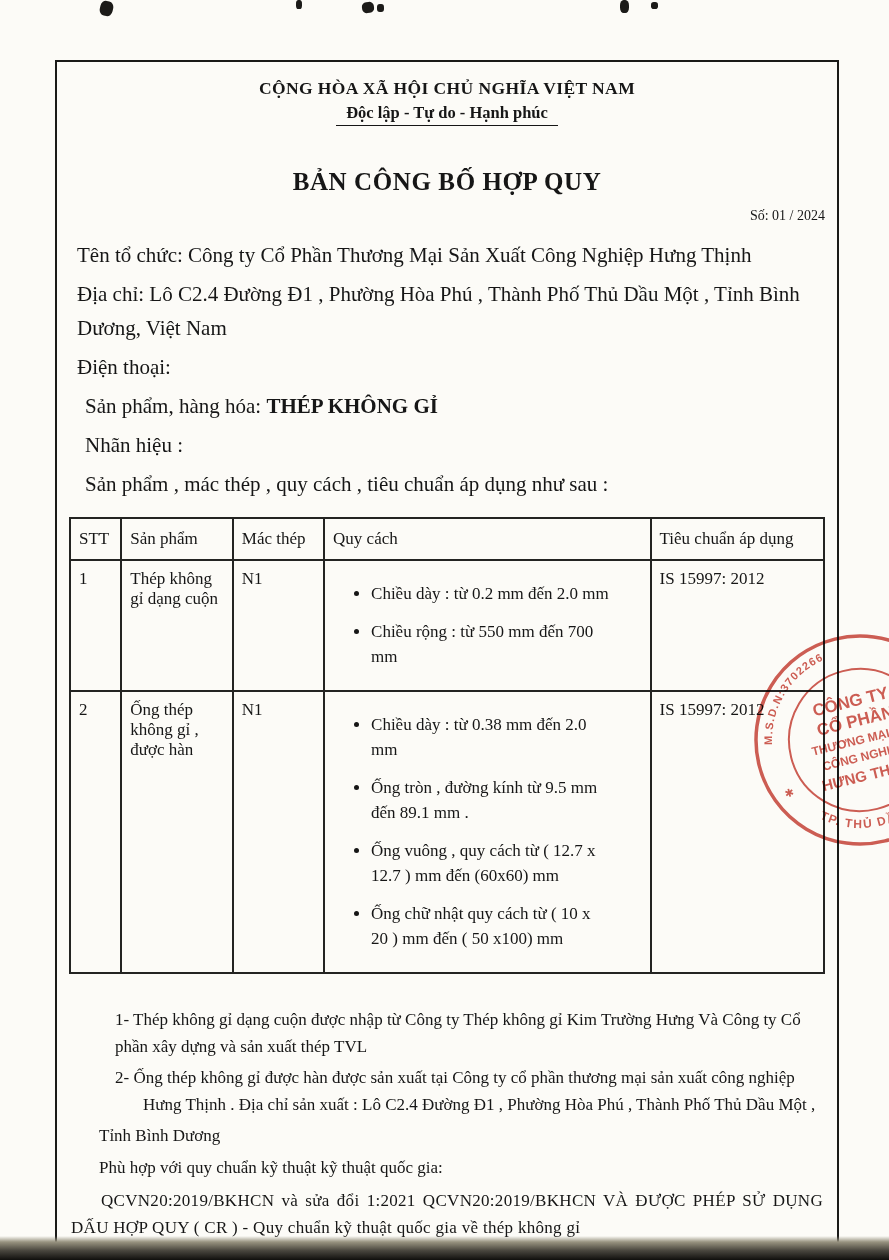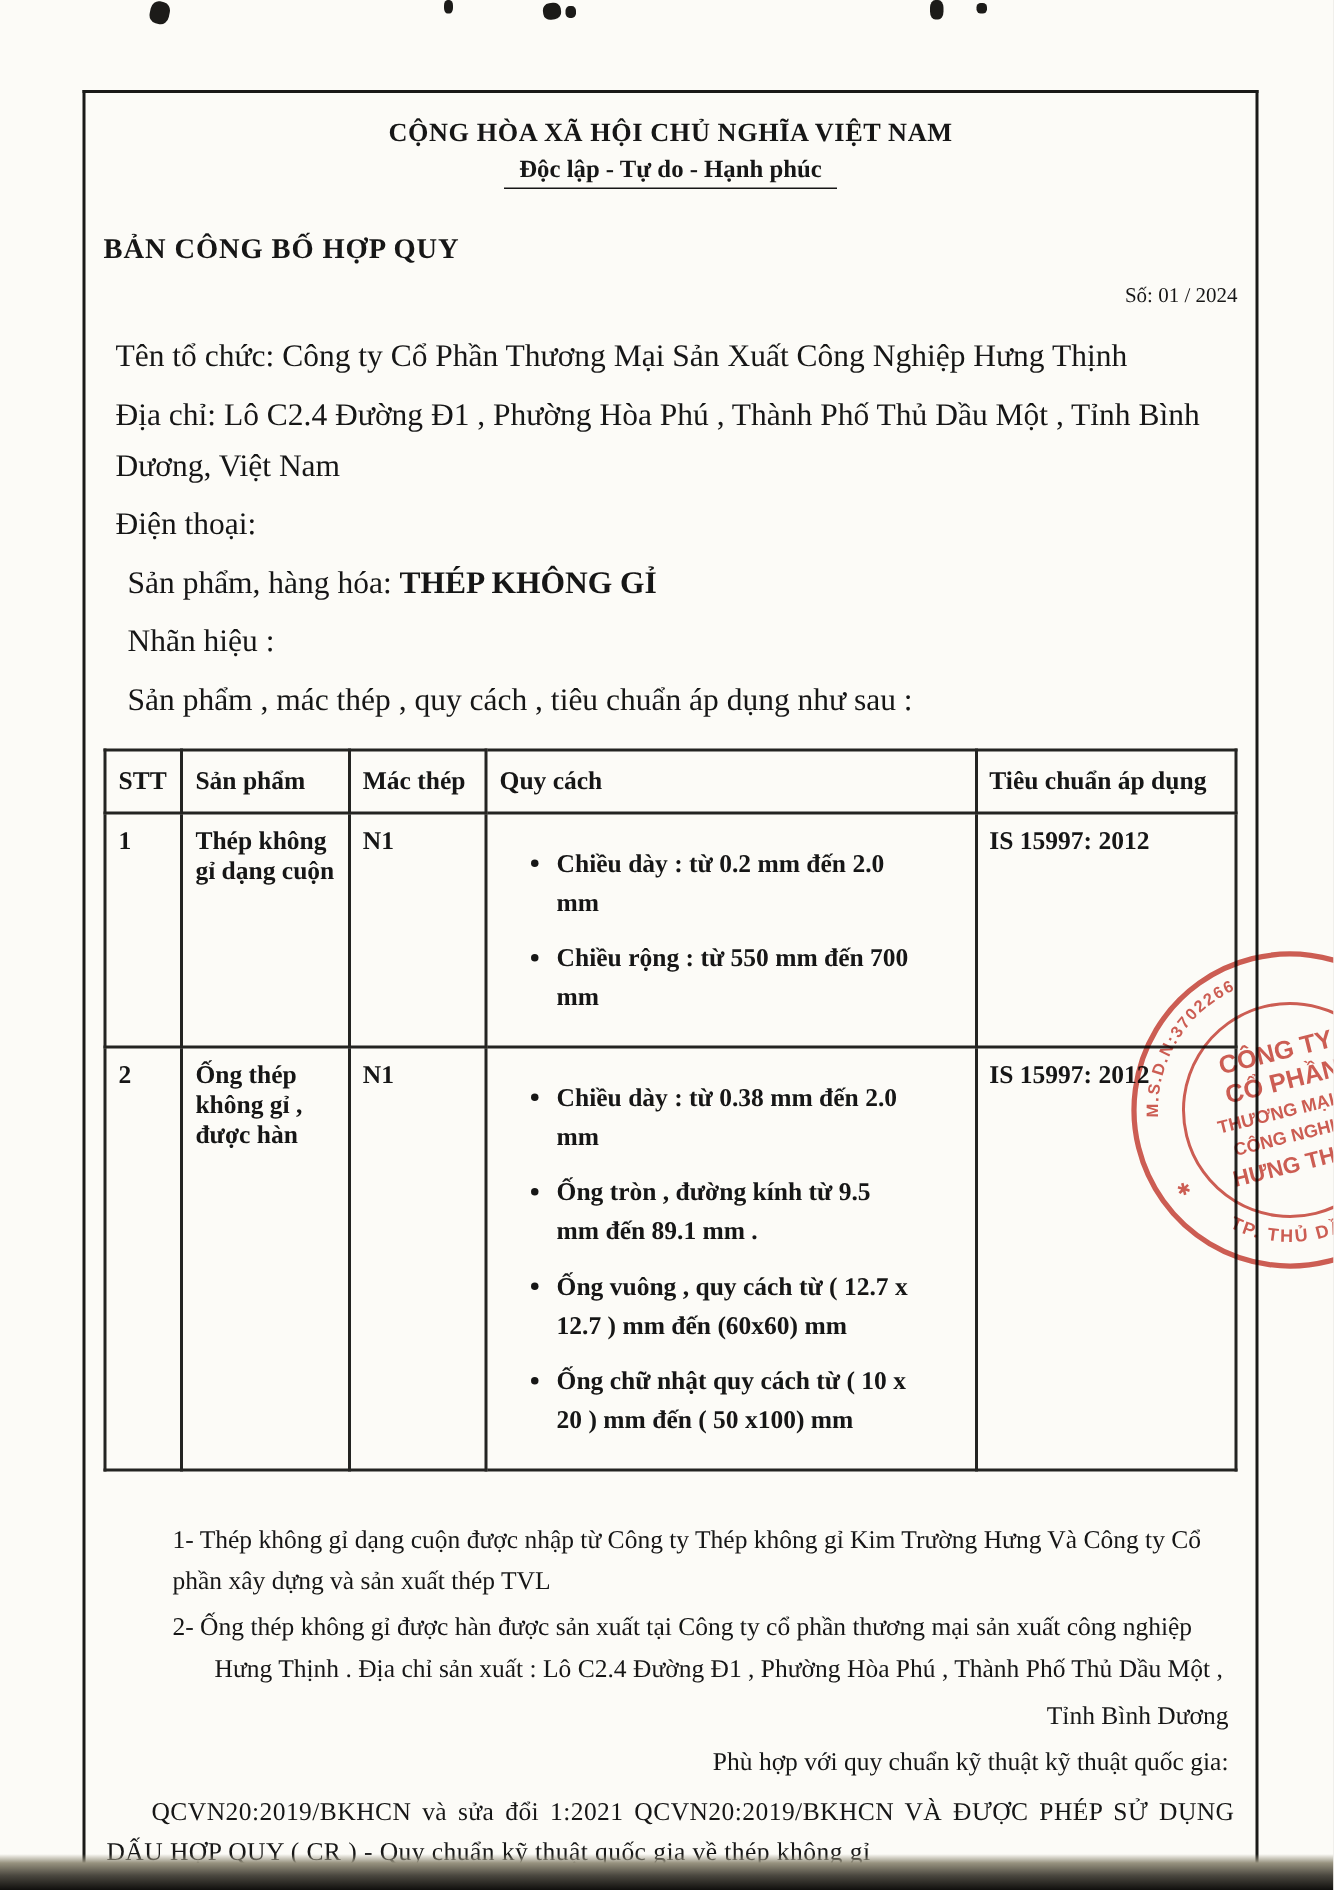--- a/index.html
+++ b/index.html
@@ -31,60 +31,60 @@
     position:absolute; left:55px; top:60px;
     width:784px; height:1210px;
     border:2px solid #1a1a18; border-bottom:none;
     box-sizing:border-box;
     padding:16px 12px 0 12px;
   }
 
   .nat-title  { text-align:center; font-weight:bold; font-size:17.5px; letter-spacing:.4px; margin-top:0; }
   .motto-wrap { text-align:center; margin-top:4px;font-family:Liberation Serif, serif; }
   .motto      { display:inline-block; font-weight:bold; font-size:16.5px; border-bottom:1.8px solid #161616; padding:0 10px 2px 10px; }
-  .doc-title  { font-weight:bold; font-size:19px; letter-spacing:.6px; margin-top:30px; }
+  .doc-title  { text-align:center; font-weight:bold; font-size:25px; letter-spacing:.6px; margin-top:42px; }
   .doc-number { text-align:right; font-size:14px; margin-top:12px; }
 
   .body-text { margin-top:14px; font-size:21px; line-height:1.62; }
   .body-text p { margin:5px 0; padding-left:8px; }
   .body-text p.indent2 { padding-left:16px; }
   .bold { font-weight:bold; }
 
   table.spec {
     border-collapse:collapse;
     width:100%;
     margin-top:16px;
     font-size:17px;
   }
   table.spec th, table.spec td {
     border:2px solid #242422;
     vertical-align:top;
     padding:8px 8px;
-    font-weight:bold;
+    font-weight:normal;
     text-align:left;
   }
   table.spec th { padding:10px 8px; }
   col.c-stt  { width:6.8%;  }
   col.c-sp   { width:14.8%; }
   col.c-mt   { width:12.1%; }
   col.c-qc   { width:43.3%; }
   col.c-tc   { width:23%;   }
   td.center, th.center { text-align:center; }
   td.sp-cell { text-align:justify; padding:10px 10px; }
   td.qc-cell { padding:10px 6px 10px 10px; }
   td.qc-cell ul { margin:12px; padding-left:26px; }
   td.qc-cell li { margin:4px 18px 12px 0; line-height:1.5; }
   td.stt-cell { text-align:center; padding-top:10px; }
   td.mt-cell  { text-align:center; padding-top:10px; }
   td.tc-cell  { padding-top:10px; }
 
   .notes { margin-top:32px; font-size:17px; line-height:1.6; }
   .notes .note1 { margin:0 6px 4px 46px; }
   .notes .note2 { margin:4px 6px 4px 74px; text-indent:-28px; }
-  .notes .plain { margin:4px 6px 4px 30px;text-align:right; }
+  .notes .plain { margin:4px 6px 4px 30px; }
   .notes .final { margin:6px 2px 0 2px; text-align:justify; text-indent:30px; letter-spacing:.3px; }
 
   
   .stamp {
     position:absolute; left:740px; top:620px;
     width:240px; height:240px;
     transform:rotate(-14deg);
     opacity:.82;
     mix-blend-mode:multiply;
     pointer-events:none;

